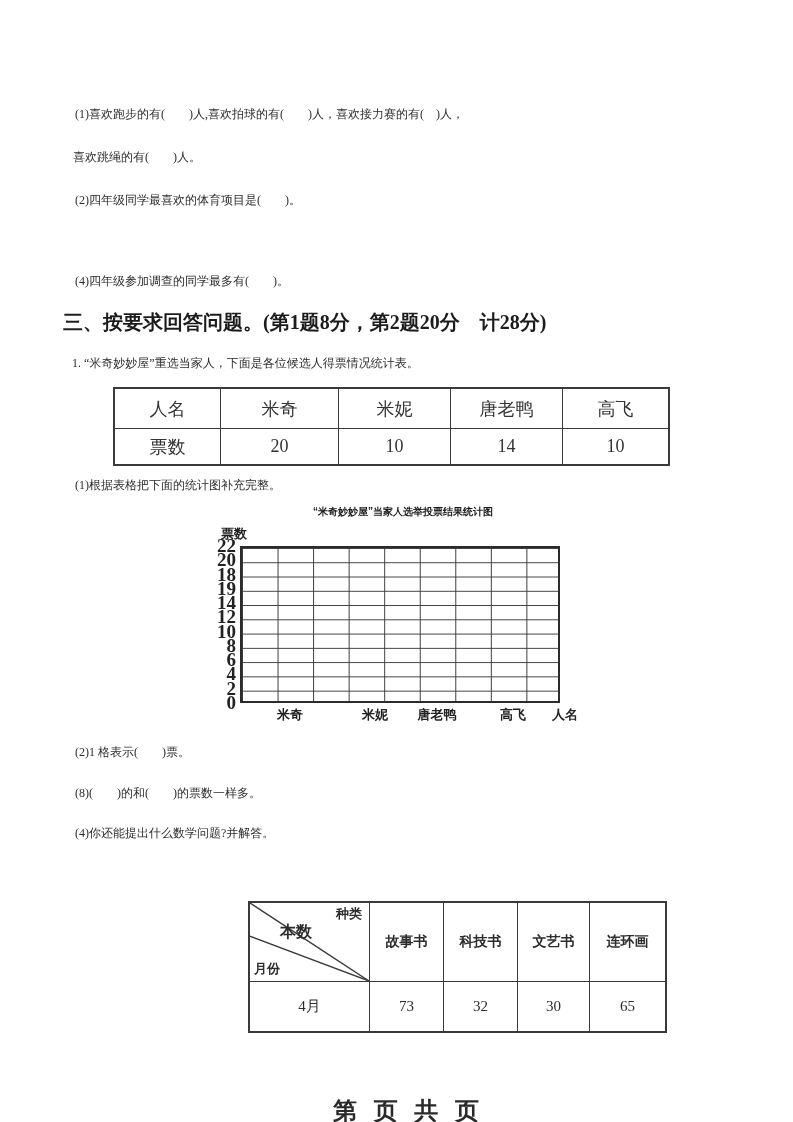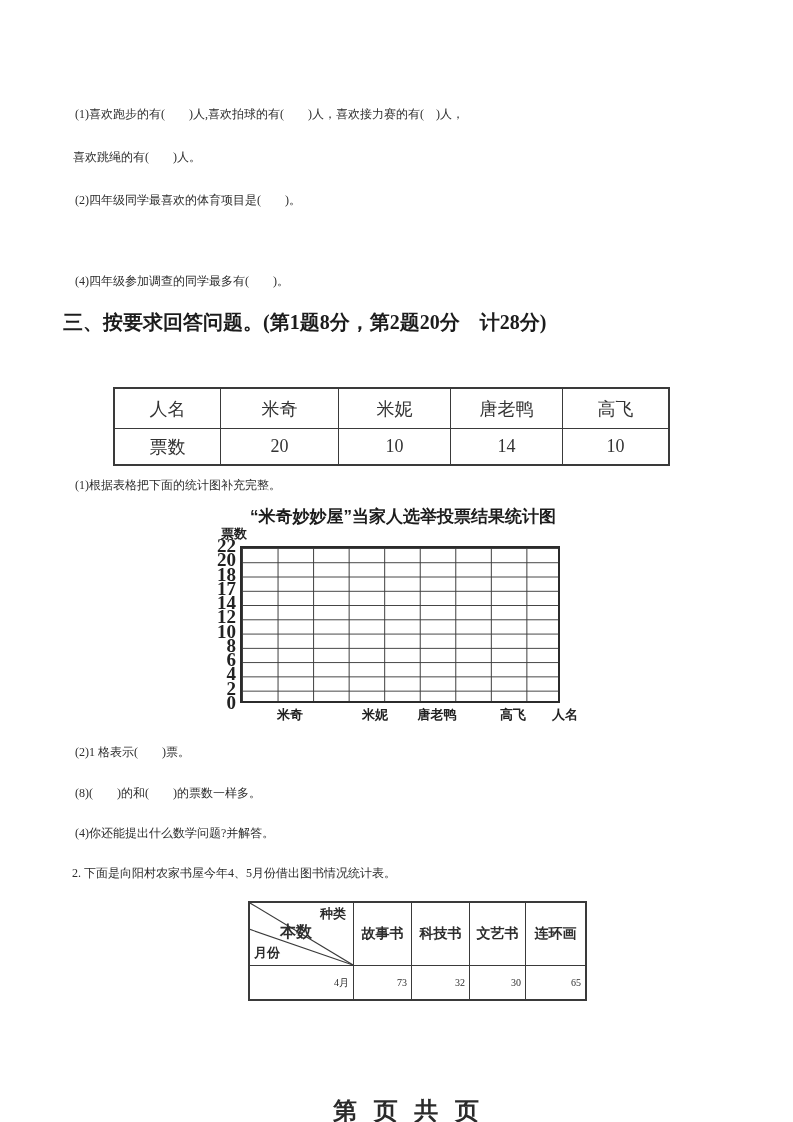--- a/index.html
+++ b/index.html
@@ -36,21 +36,21 @@
   table.vote td{
     border:1px solid #3a3a3a;
     text-align:center;vertical-align:middle;
     padding:0;
   }
   table.vote tr.r1 td{height:39px;}
   table.vote tr.r2 td{height:35px;}
   
   .chart-title{
     position:absolute;left:240px;top:505px;width:326px;
-    text-align:center;font-size:17px;font-weight:bold;color:#1c1c1c;
+    text-align:center;font-size:10px;font-weight:bold;color:#1c1c1c;
     font-family:"Liberation Sans","DejaVu Sans",sans-serif;
     margin:0;white-space:nowrap;
   }
   .chart-ylabel{
     position:absolute;left:221px;top:525px;
     font-size:13px;font-weight:600;color:#222;margin:0;
   }
   .chart-grid{
     position:absolute;left:240px;top:546px;
     width:320px;height:157px;
@@ -80,24 +80,24 @@
   
   table.borrow{
     position:absolute;left:248px;top:901px;
     border-collapse:collapse;table-layout:fixed;
     font-size:14px;color:#2d2d2d;
     border:2px solid #3a3a3a;
   }
   table.borrow td{
     border:1px solid #3a3a3a;
     text-align:center;vertical-align:middle;
-    padding:4px;
+    padding:12px;
   }
   table.borrow tr.hdr td{height:54px;font-weight:600;}
-  table.borrow tr.data td{height:25px;font-size:10px;text-align:right;}
+  table.borrow tr.data td{height:25px;font-size:15px;}
   td.corner{position:relative;font-weight:600;}
   td.corner svg{position:absolute;left:0;top:0;width:100%;height:100%;}
   .corner-top{position:absolute;right:7px;top:2px;font-size:13px;}
   .corner-mid{position:absolute;left:30px;top:19px;font-size:16px;}
   .corner-bot{position:absolute;left:4px;bottom:3px;font-size:13px;}
   
   .footer{
     position:absolute;left:0;top:1083px;width:793px;
     text-align:center;font-size:24px;font-weight:600;
     letter-spacing:5px;color:#2a2a2a;margin:12px;
@@ -108,20 +108,21 @@
 <body>
 
 <div class="page">
 
   <p class="line" style="left:75px;top:103px">(1)喜欢跑步的有(　　)人,喜欢拍球的有(　　)人，喜欢接力赛的有(　)人，</p>
   <p class="line" style="left:73px;top:146px">喜欢跳绳的有(　　)人。</p>
   <p class="line" style="left:75px;top:189px">(2)四年级同学最喜欢的体育项目是(　　)。</p>
   <p class="line" style="left:75px;top:270px">(4)四年级参加调查的同学最多有(　　)。</p>
 
   <p class="line heading" style="left:63px;top:311px">三、按要求回答问题。(第1题8分，第2题20分　计28分)</p>
+  <p class="line" style="left:72px;top:352px">1. “米奇妙妙屋”重选当家人，下面是各位候选人得票情况统计表。</p>
 
   <table class="vote">
     <tbody>
         <tr class="r1">
       <td style="width:105px">人名</td>
       <td style="width:117px">米奇</td>
       <td style="width:111px">米妮</td>
       <td style="width:111px">唐老鸭</td>
       <td style="width:105px">高飞</td>
     </tr>
@@ -136,41 +137,40 @@
     </table>
 
   <p class="line" style="left:75px;top:474px">(1)根据表格把下面的统计图补充完整。</p>
 
   <p class="chart-title">“米奇妙妙屋”当家人选举投票结果统计图</p>
   <p class="chart-ylabel">票数</p>
   <div class="yticks">
     <span>22</span>
     <span>20</span>
     <span>18</span>
-    <span>17</span>
+    <span>19</span>
     <span>14</span>
     <span>12</span>
     <span>10</span>
     <span>8</span>
     <span>6</span>
     <span>4</span>
     <span>2</span>
     <span>0</span>
   </div>
   <div class="chart-grid"></div>
   <p class="xlabel" style="left:290px">米奇</p>
   <p class="xlabel" style="left:375px">米妮</p>
   <p class="xlabel" style="left:437px">唐老鸭</p>
   <p class="xlabel" style="left:513px">高飞</p>
   <p class="xlabel" style="left:565px">人名</p>
 
   <p class="line" style="left:75px;top:741px">(2)1 格表示(　　)票。</p>
   <p class="line" style="left:75px;top:782px">(8)(　　)的和(　　)的票数一样多。</p>
   <p class="line" style="left:75px;top:822px">(4)你还能提出什么数学问题?并解答。</p>
-  <p class="line" style="left:72px;top:862px">2. 下面是向阳村农家书屋今年4、5月份借出图书情况统计表。</p>
 
   <table class="borrow">
     <tbody>
         <tr class="hdr">
       <td class="corner" style="width:95px">
         <svg viewBox="0 0 95 54" preserveAspectRatio="none">
           <line x1="0" y1="0" x2="95" y2="54" stroke="#3a3a3a" stroke-width="1"></line>
           <line x1="0" y1="23" x2="95" y2="54" stroke="#3a3a3a" stroke-width="1"></line>
         </svg>
         <span class="corner-top">种类</span>

